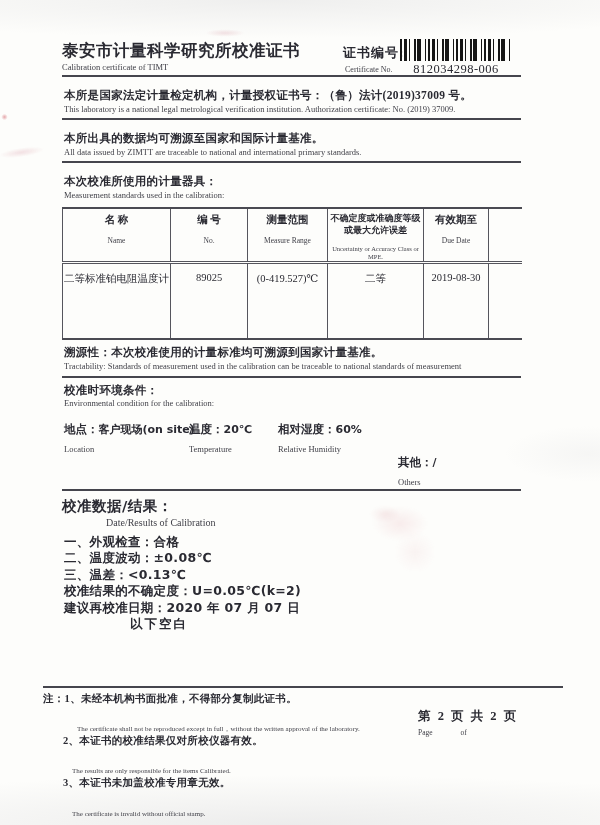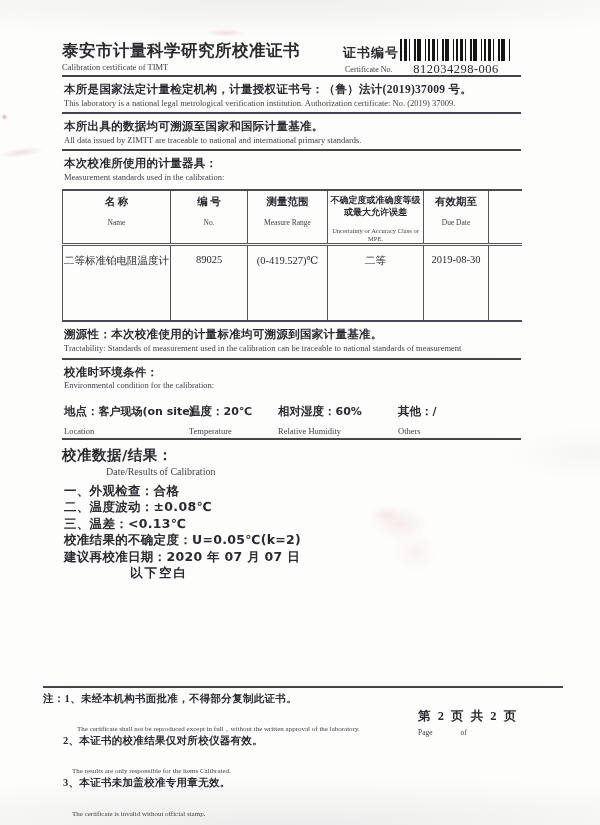--- a/index.html
+++ b/index.html
@@ -29,39 +29,39 @@
         #161616 0 2px, transparent 2px 4px,
         #161616 4px 7px, transparent 7px 9px,
         #161616 9px 10px, transparent 10px 14px,
         #161616 14px 16px, transparent 16px 17px,
         #161616 17px 21px, transparent 21px 25px,
         #161616 25px 26px, transparent 26px 28px);
   }
   .bcnum{font-size:12.5px;letter-spacing:0.5px;text-align:center;margin-top:1px;}
   .rule{border-bottom:2px solid #45454d;}
   
-  .stmt{padding:5px 0 4px 2px;}
+  .stmt{padding:11px 0 4px 2px;}
   .cn-line{font-size:11.5px;font-weight:600;letter-spacing:0.3px;line-height:1.3;}
   .en-line{font-size:8.5px;color:#3f3f47;margin-top:1px;line-height:1.2;}
   
   table.std{border-collapse:collapse;table-layout:fixed;width:459px;margin-top:3px;
     border-top:2px solid #4a4a52;border-bottom:2px solid #4a4a52;}
   table.std th, table.std td{border-left:1.5px solid #55555d;vertical-align:top;text-align:center;padding:4px 1px 0 1px;}
   table.std th{height:48px;font-weight:600;border-bottom:3.5px double #55555d;}
   table.std td{height:70px;font-weight:normal;}
   .th-cn{font-size:10.5px;line-height:1.25;}
   .th-en{font-size:7.5px;color:#3f3f47;font-weight:normal;margin-top:9px;line-height:1.2;}
   .th-cn.small{font-size:9px;}
   .th-en.small{font-size:6.5px;}
   .td-val{font-size:10.5px;padding-top:4px;}
   
   .sect{padding:5px 0 4px 2px;}
   .env-row{display:flex;padding:9px 0 2px 2px;}
   .env-f{display:flex;flex-direction:column;}
-  .env-f1{width:125px;} .env-f2{width:89px;} .env-f3{width:120px;} .env-f4{flex:1;}
+  .env-f1{width:125px;} .env-f2{width:89px;} .env-f3{width:120px;} .env-f4{flex:1;margin-top:33px;}
   .env-val{font-size:11.5px;white-space:nowrap;}
   .env-val .lab{font-weight:600;}
   .env-val .val{font-family:"DejaVu Sans","Liberation Sans",sans-serif;font-weight:bold;font-size:11px;}
   .env-en{font-size:8.5px;color:#3f3f47;margin-top:7px;}
   
   .res-head{padding:6px 0 0 0;}
   .res-cn{font-size:14.5px;font-weight:bold;font-family:"DejaVu Sans","Liberation Sans",sans-serif;letter-spacing:0.5px;}
   .res-en{font-size:10px;color:#3f3f47;margin-top:1px;padding-left:44px;}
   .res-list{margin:6px 0 0 2px;font-family:"DejaVu Sans","Liberation Sans",sans-serif;}
   .res-item{font-size:12.5px;font-weight:bold;line-height:16.5px;letter-spacing:0.3px;}

